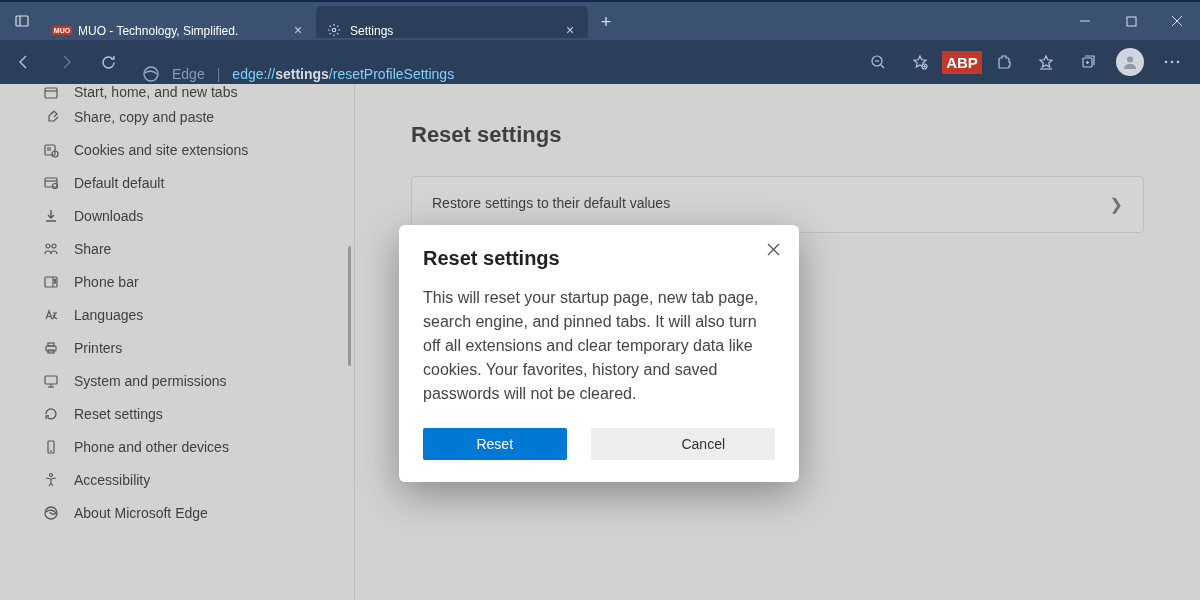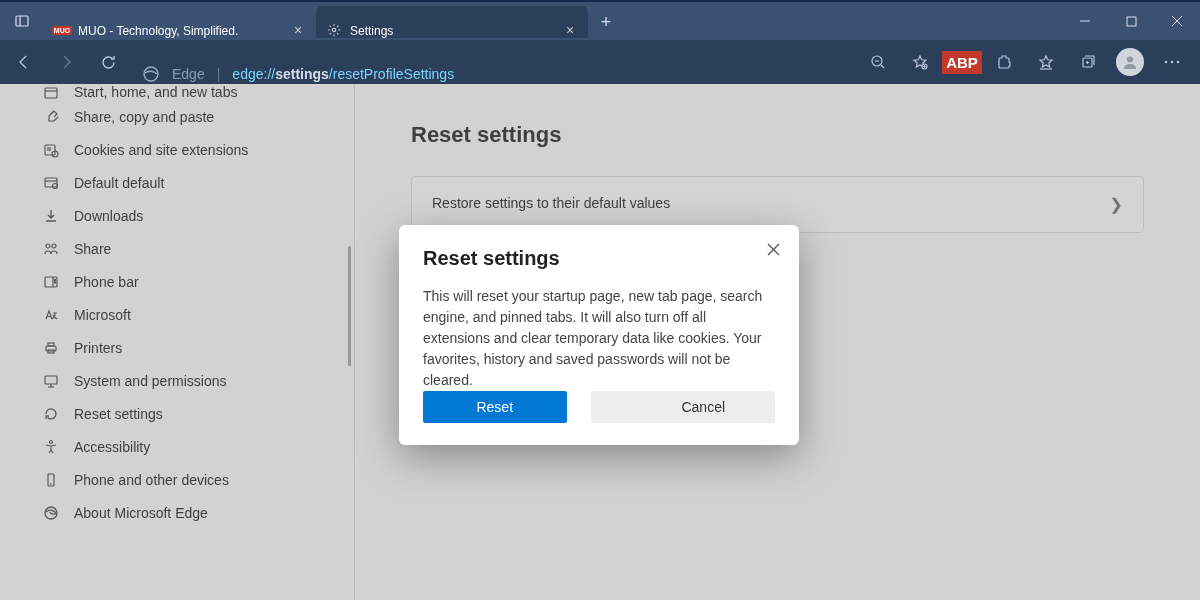--- a/index.html
+++ b/index.html
@@ -43,21 +43,21 @@
 .sb-icon { width: 18px; height: 18px; display: flex; align-items: center; justify-content: center; color: #555; }
 .main { flex: 1; padding: 38px 56px; }
 .main-title { font-size: 22px; font-weight: 600; color: #333; margin-bottom: 28px; }
 .settings-row { border: 1px solid #ddd; border-radius: 4px; padding: 18px 20px; display: flex; align-items: flex-start; justify-content: space-between; background: #fafafa; }
 .row-text { font-size: 14px; color: #333; }
 .chevron { color: #777; font-size: 16px; }
 
 .dialog { position: absolute; left: 399px; top: 225px; width: 400px; background: #fff; border-radius: 6px; box-shadow: 0 12px 40px rgba(0,0,0,0.35); z-index: 10; padding: 22px 24px 22px 24px; }
 .dialog-close { position: absolute; top: 12px; right: 14px; width: 24px; height: 24px; display: flex; align-items: center; justify-content: center; color: #555; cursor: pointer; font-size: 16px; }
 .dialog-title { font-size: 20px; font-weight: 600; color: #222; margin-bottom: 16px; }
-.dialog-body { font-size: 14px; color: #444; line-height: 1.5; }
+.dialog-body { font-size: 16px; color: #444; line-height: 1.5; margin-bottom: 22px; }
 .dialog-actions { display: flex; gap: 24px; }
 .btn { flex: 1; height: 32px; border: none; border-radius: 2px; font-size: 14px; cursor: pointer; }
 .btn-primary { background: #0078d4; color: #fff; }
 .btn-secondary { background: #ededed; color: #333; padding-left: 41px; }
 
 svg { display: block; }
 </style>
 </head>
 <body>
 
@@ -260,21 +260,21 @@
           </svg>
         </span>
         <span>Phone bar</span>
       </div>
     <div class="sb-item">
         <span class="sb-icon">
           <svg width="16" height="16" viewBox="0 0 16 16" fill="none" stroke="currentColor" stroke-width="1.2">
             <path d="M3 12 6 4l3 8M4 9.5h4M10 6h4M12 6v1c0 2-1 4-3 5M10 8c1 2 2 3 4 4"></path>
           </svg>
         </span>
-        <span>Microsoft</span>
+        <span>Languages</span>
       </div>
     <div class="sb-item">
         <span class="sb-icon">
           <svg width="16" height="16" viewBox="0 0 16 16" fill="none" stroke="currentColor" stroke-width="1.2">
             <rect x="3" y="6" width="10" height="5" rx="1"></rect>
             <rect x="5" y="3" width="6" height="3"></rect>
             <rect x="5" y="10" width="6" height="3"></rect>
           </svg>
         </span>
         <span>Printers</span>
@@ -293,34 +293,34 @@
         <span class="sb-icon">
           <svg width="16" height="16" viewBox="0 0 16 16" fill="none" stroke="currentColor" stroke-width="1.3">
             <path d="M3 8a5 5 0 1 1 1.5 3.5M3 13v-3h3"></path>
           </svg>
         </span>
         <span>Reset settings</span>
       </div>
     <div class="sb-item">
         <span class="sb-icon">
           <svg width="16" height="16" viewBox="0 0 16 16" fill="none" stroke="currentColor" stroke-width="1.2">
+            <rect x="5" y="2" width="6" height="12" rx="1"></rect>
+            <line x1="7" y1="12" x2="9" y2="12"></line>
+          </svg>
+        </span>
+        <span>Phone and other devices</span>
+      </div>
+    <div class="sb-item">
+        <span class="sb-icon">
+          <svg width="16" height="16" viewBox="0 0 16 16" fill="none" stroke="currentColor" stroke-width="1.2">
             <circle cx="8" cy="3" r="1.5"></circle>
             <path d="M3 6l5 1 5-1M8 7v4M6 14l2-3 2 3"></path>
           </svg>
         </span>
         <span>Accessibility</span>
-      </div>
-    <div class="sb-item">
-        <span class="sb-icon">
-          <svg width="16" height="16" viewBox="0 0 16 16" fill="none" stroke="currentColor" stroke-width="1.2">
-            <rect x="5" y="2" width="6" height="12" rx="1"></rect>
-            <line x1="7" y1="12" x2="9" y2="12"></line>
-          </svg>
-        </span>
-        <span>Phone and other devices</span>
       </div>
     <div class="sb-item">
         <span class="sb-icon">
           <svg width="16" height="16" viewBox="0 0 16 16" fill="none" stroke="currentColor" stroke-width="1.3">
             <circle cx="8" cy="8" r="6"></circle>
             <path d="M3 7c3-3 8-2 10 1-2 2-6 1-6-1"></path>
           </svg>
         </span>
         <span>About Microsoft Edge</span>
       </div>

